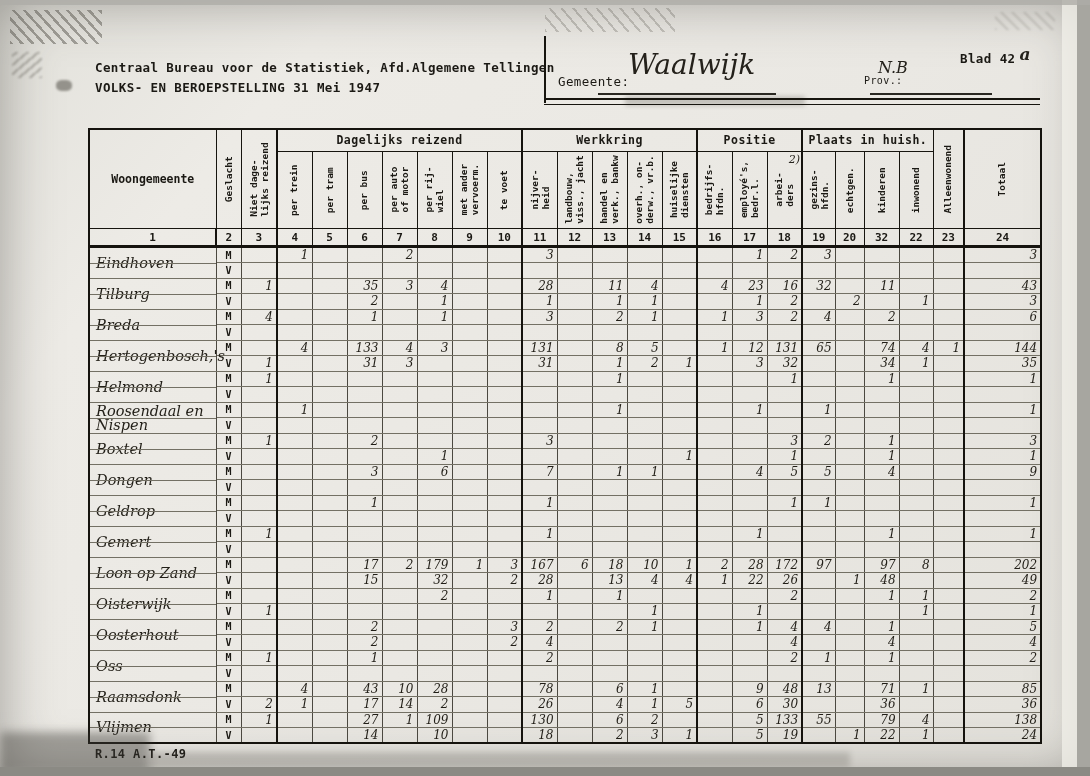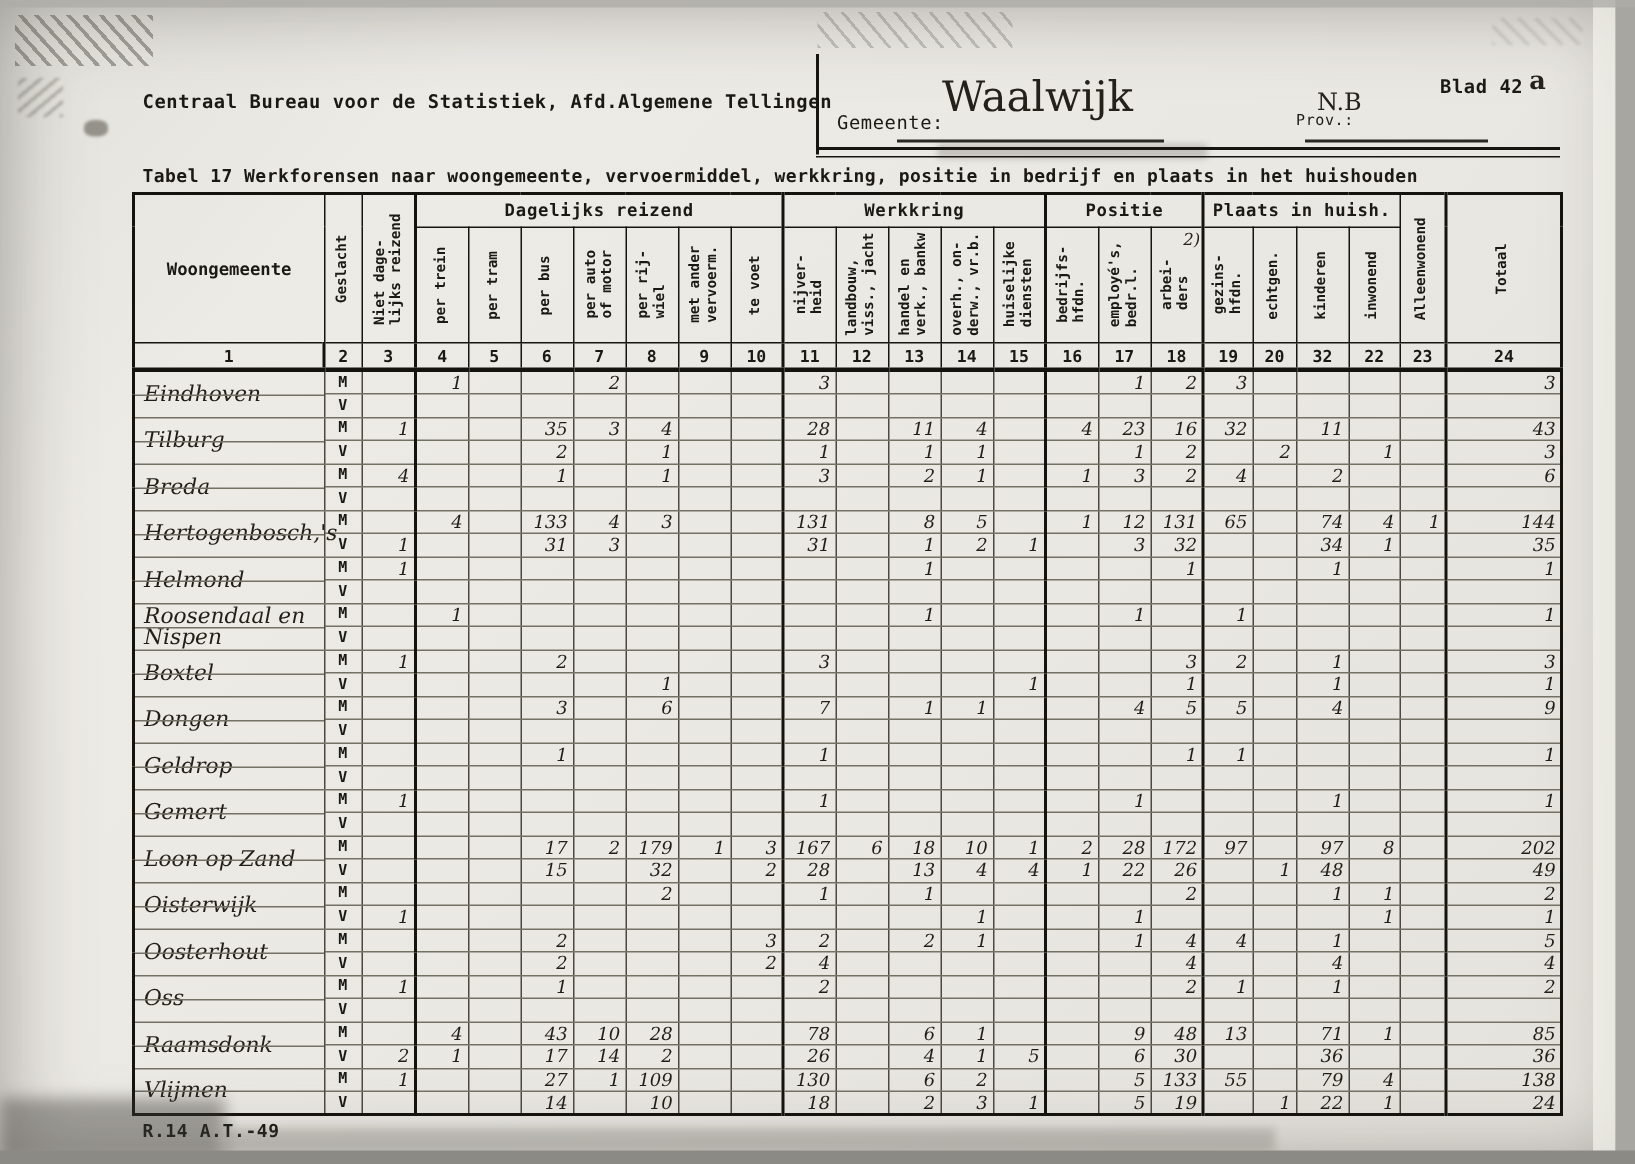--- a/index.html
+++ b/index.html
@@ -7,21 +7,21 @@
        background:#8f8e88;font-family:"DejaVu Sans Mono",monospace}
   .paper{position:absolute;left:0;top:0;width:1090px;height:776px;
          background:linear-gradient(130deg,#e2e1db 0%,#edebe6 20%,#eae8e3 55%,#e4e2dc 100%);
          box-shadow:inset 0 0 55px rgba(80,78,72,.5)}
   .edge-r{position:absolute;right:0;top:0;width:13px;height:100%;background:#a7a6a0}
   .edge-r2{position:absolute;right:13px;top:0;width:15px;height:100%;background:#f2f0ea;opacity:.75}
   .edge-b{position:absolute;left:0;bottom:0;width:100%;height:9px;background:#8b8a84}
   .edge-t{position:absolute;left:0;top:0;width:100%;height:5px;background:#aeada7;opacity:.8}
 
   .typed{color:#1b1914;letter-spacing:.4px}
-  .hand{font-family:"DejaVu Serif",serif;color:#24211b}
+  .hand{font-family:"DejaVu Serif",serif;font-style:italic;color:#24211b}
 
   .agency{position:absolute;left:95px;top:60px;font-size:12.5px;font-weight:bold;color:#1b1914;letter-spacing:.4px}
   .census{position:absolute;left:95px;top:80px;font-size:12.5px;font-weight:bold;color:#1b1914;letter-spacing:.4px}
   .vdiv{position:absolute;left:544px;top:36px;width:2px;height:67px;background:#17150f}
   .gem-label{position:absolute;left:558px;top:74px;font-size:12.5px}
   .gem-val{position:absolute;left:628px;top:48px;font-size:28px}
   .gem-line{position:absolute;left:598px;top:93px;width:178px;height:1.5px;background:#2a2822}
   .prov-label{position:absolute;left:864px;top:75px;font-size:10px}
   .prov-val{position:absolute;left:878px;top:58px;font-size:16px}
   .prov-line{position:absolute;left:870px;top:93px;width:122px;height:1.5px;background:#2a2822}
@@ -83,34 +83,34 @@
 
 <div class="paper">
   <div class="sm" id="sm1"></div>
   <div class="sm" id="sm2"></div>
   <div class="sm" id="sm3"></div>
   <div class="sm" id="sm4"></div>
   <div class="sm" id="sm7"></div>
   <div class="sm" id="sm8"></div>
 
   <div class="agency typed">Centraal Bureau voor de Statistiek, Afd.Algemene Tellingen</div>
+  <div class="census typed">VOLKS- EN BEROEPSTELLING 31 Mei 1947</div>
 
   <div class="vdiv"></div>
   <span class="gem-label typed">Gemeente:</span>
   <span class="gem-val hand">Waalwijk</span>
   <div class="gem-line"></div>
   <span class="prov-label typed">Prov.:</span>
   <span class="prov-val hand">N.B</span>
   <div class="prov-line"></div>
   <div class="blad typed">
     <span>Blad 42</span><span class="hand">a</span>
   </div>
   <div class="dblrule"></div>
 
-  <div class="title typed">Tabel 17 Werkforensen naar woongemeente, vervoermiddel, werkkring, positie in bedrijf en plaats in het huishouden</div>
 
   <table id="census-table">
       <colgroup>
         <col style="width:127px">
         <col style="width:25px">
         <col style="width:36px">
         <col style="width:35px">
         <col style="width:35px">
         <col style="width:35px">
         <col style="width:35px">

